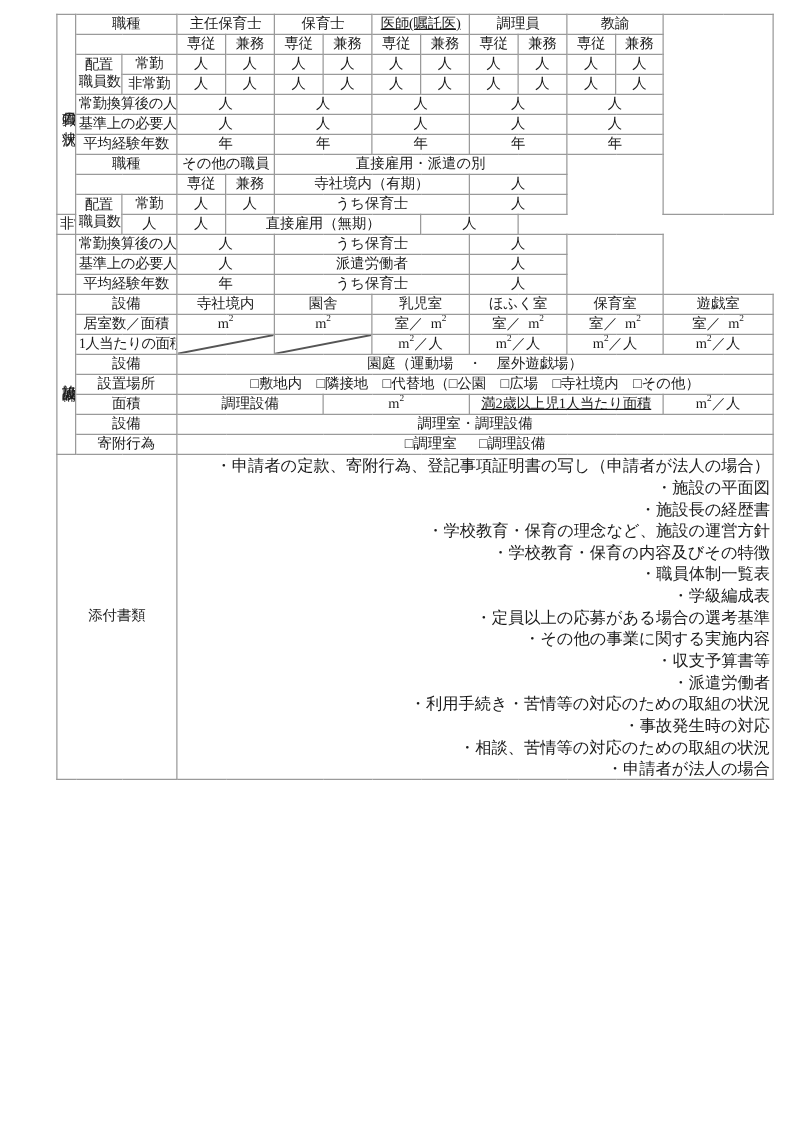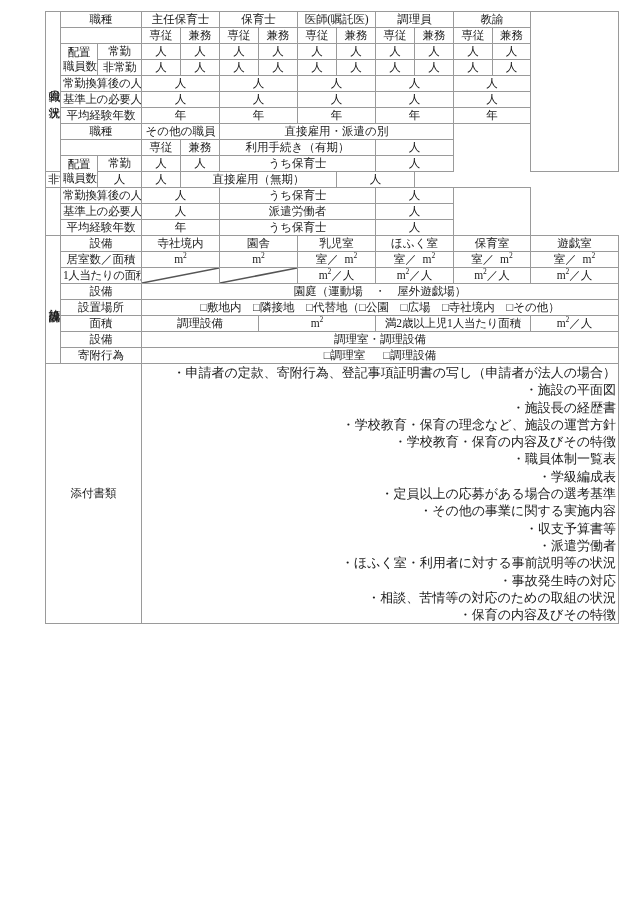--- a/index.html
+++ b/index.html
@@ -55,21 +55,21 @@
     letter-spacing: 1px;
     font-size: 11.5px;
     line-height: 1;
     margin: 0 auto;
     white-space: nowrap;
     display: inline-block;
   }
   td.rlabel { text-align: right; padding-right: 4px; }
   td.clabel { text-align: center; }
   td.runit  { text-align: right; padding-right: 5px; }
-  td.small  { font-size: 9.3px; letter-spacing: -0.2px; }
+  td.small  { font-size: 9.3px; letter-spacing: -0.2px; text-decoration: underline; }
   td.smaller{ font-size: 8.6px; letter-spacing: -0.3px; }
   td.tiny   { font-size: 8.2px; letter-spacing: -0.4px; margin-top: 36px; }
   td.blank  { }
   td.tall   { height: 18px; }
   .sup { font-size: 7.5px; vertical-align: super; line-height: 0; }
   
   td.diag {
     position: relative;
     padding: 0;
   }
@@ -219,21 +219,21 @@
         <tr>
           <td class="rlabel" colspan="2">職種</td>
           <td colspan="2">その他の職員</td>
           <td colspan="6">直接雇用・派遣の別</td>
         </tr>
 
         <tr>
           <td colspan="2" class="blank"></td>
           <td>専従</td>
           <td>兼務</td>
-          <td colspan="4" class="clabel">利用手続き（有期）</td>
+          <td colspan="4" class="clabel">寺社境内（有期）</td>
           <td colspan="2" class="runit">人</td>
         </tr>
 
         <tr>
           <td rowspan="2" class="smaller">配置<br>職員数</td>
           <td class="smaller">常勤</td>
           <td class="runit">人</td>
           <td class="runit">人</td>
           <td colspan="4" class="clabel">うち保育士</td>
           <td colspan="2" class="runit">人</td>
@@ -349,24 +349,24 @@
                 <li>施設の平面図</li>
                 <li>施設長の経歴書</li>
                 <li>学校教育・保育の理念など、施設の運営方針</li>
                 <li>学校教育・保育の内容及びその特徴</li>
                 <li>職員体制一覧表</li>
                 <li>学級編成表</li>
                 <li>定員以上の応募がある場合の選考基準</li>
                 <li>その他の事業に関する実施内容</li>
                 <li>収支予算書等</li>
                 <li>派遣労働者</li>
-                <li>ほふく室・利用者に対する事前説明等の状況</li>
+                <li>利用手続き・苦情等の対応のための取組の状況</li>
                 <li>事故発生時の対応</li>
                 <li>相談、苦情等の対応のための取組の状況</li>
-                <li>保育の内容及びその特徴</li>
+                <li>申請者が法人の場合</li>
               </ul>
           </td>
         </tr>
 
       </tbody>
     </table>
   </div>
 </div>
 
 </body></html>

